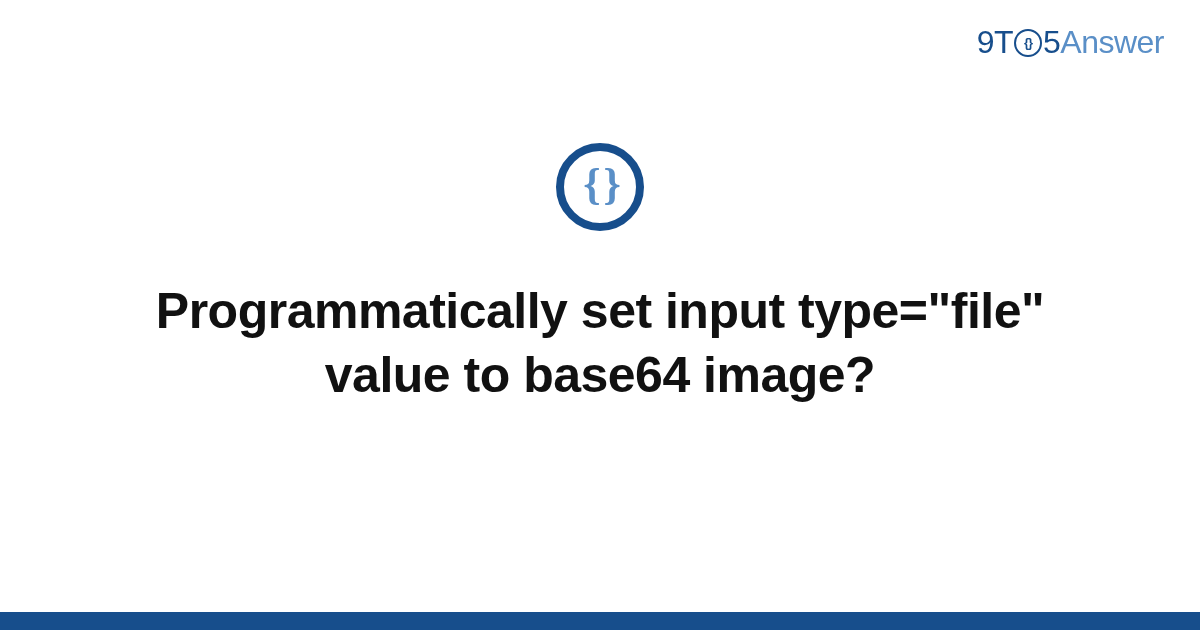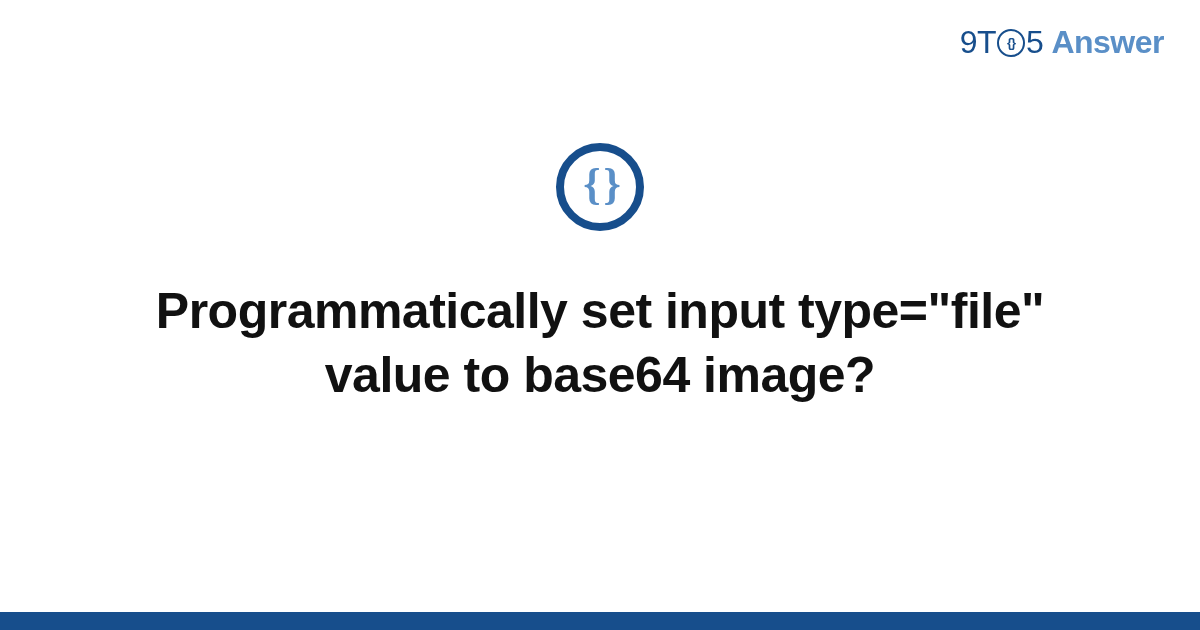--- a/index.html
+++ b/index.html
@@ -51,22 +51,21 @@
     .logo .circle-digit-inner {
       font-size: 13px;
       letter-spacing: -1px;
       line-height: 1;
     }
     .logo .five {
       font-weight: 500;
     }
     .logo .answer {
       color: #5a8fc7;
-      font-weight: 700;
-      margin-left: 8px;
+      font-weight: 400;
     }
     .content {
       position: absolute;
       top: 0;
       left: 0;
       right: 0;
       bottom: 0;
       display: flex;
       flex-direction: column;
       align-items: center;

